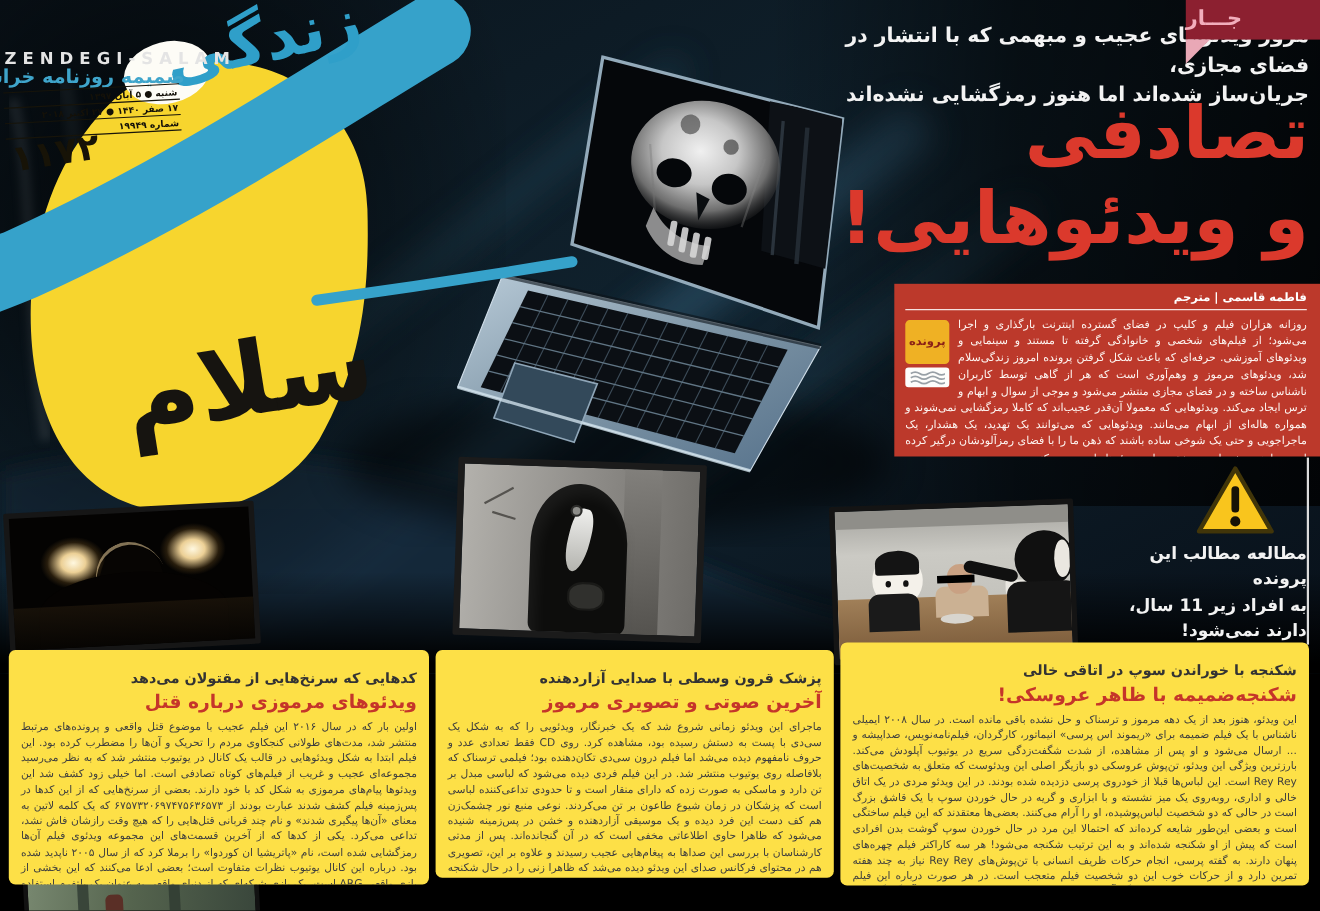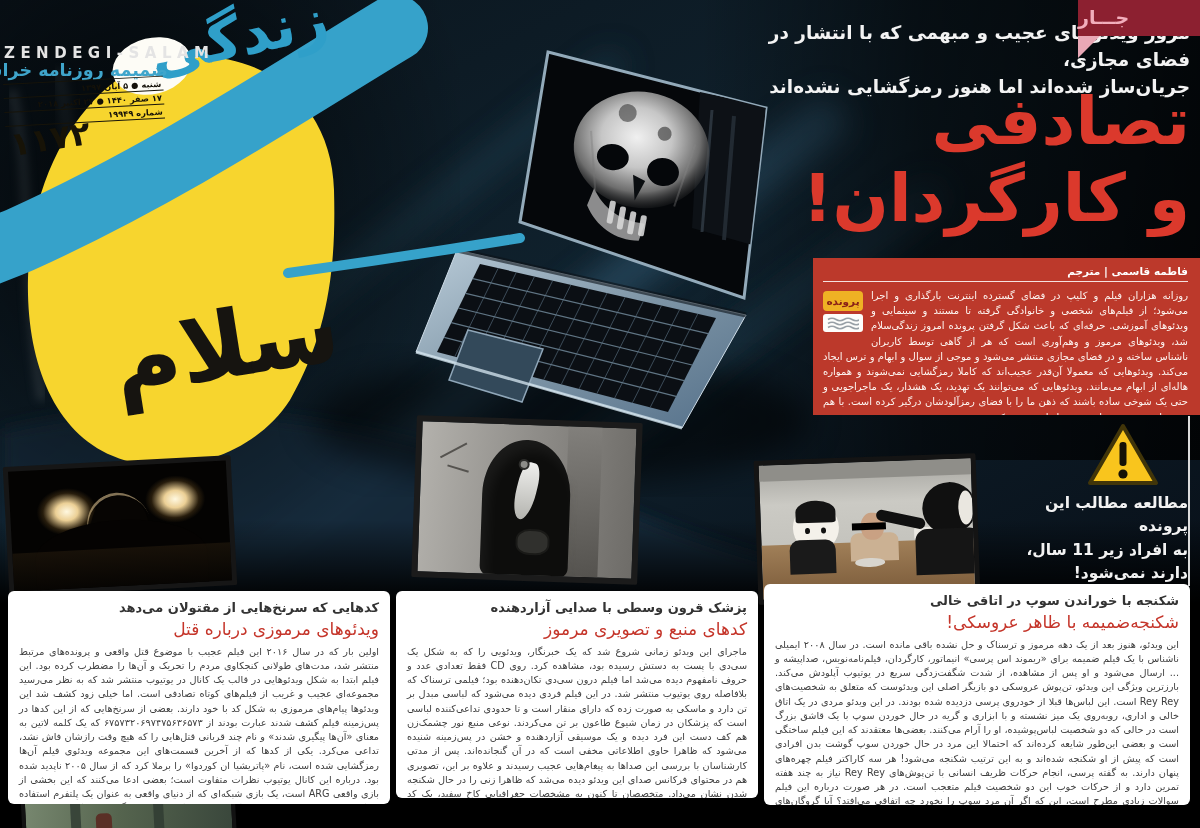--- a/index.html
+++ b/index.html
@@ -41,21 +41,21 @@
   #main-title{right:10px;top:84px;width:620px;z-index:3;text-align:right;color:#db392c;
     font-weight:bold;font-size:66px;line-height:1.16;letter-spacing:-1px;}
 
   
   #intro-box{left:813px;top:258px;width:387px;height:157px;z-index:3;background:#bc392b;
     padding:7px 12px 8px 10px;overflow:hidden;}
   #intro-byline{direction:rtl;text-align:right;font-size:10.5px;font-weight:bold;color:#fff;
     padding-bottom:4px;border-bottom:1px solid rgba(255,255,255,.85);margin-bottom:6px;}
   #intro-flow{direction:rtl;}
   #intro-badge{float:left;width:40px;margin:3px 8px 3px 0;}
-  #badge-yellow{width:40px;height:20px;background:#efb124;border-radius:4px;display:flex;
+  #badge-yellow{width:40px;height:40px;background:#efb124;border-radius:4px;display:flex;
     align-items:center;justify-content:center;font-size:10.5px;font-weight:bold;color:#8a2117;margin-bottom:3px;}
   #badge-waves{width:40px;height:18px;background:#fdfdfb;border-radius:3px;display:flex;
     align-items:center;justify-content:center;}
   #intro-body{font-size:10px;line-height:1.52;text-align:justify;color:#fdf4f0;}
 
   
   #warning{left:1000px;top:418px;width:190px;z-index:3;}
   #warning-triangle{position:absolute;left:86px;top:4px;}
   #warning-text{position:absolute;left:0;top:74px;width:188px;direction:rtl;
     color:#f2f2f2;font-size:15.5px;font-weight:bold;line-height:1.5;}
@@ -126,26 +126,26 @@
     border-radius:50%;}
 
   #photo-bottom-partial{left:22px;top:792px;width:214px;height:60px;border:4px solid #121212;
     transform:rotate(-3deg);z-index:4;overflow:hidden;
     background:linear-gradient(100deg,#77876f 0%,#55644e 45%,#39463b 100%);}
   .bp-stripe{position:absolute;top:0;height:100%;width:10px;background:#2e3a31;opacity:.8;}
   #bp-fig{position:absolute;left:34%;top:30%;width:16px;height:40px;background:#5a2f26;
     border-radius:5px 5px 0 0;}
 
   
-  .article-box{z-index:4;background:#ffffff;border-radius:6px;padding:9px 11px;overflow:hidden;}
+  .article-box{z-index:4;background:#fde047;border-radius:6px;padding:19px 11px;overflow:hidden;}
   #article-left{left:8px;top:591px;width:382px;height:213px;}
   #article-middle{left:396px;top:591px;width:362px;height:207px;}
   #article-right{left:764px;top:584px;width:426px;height:221px;}
   .kicker{direction:rtl;text-align:right;font-size:13px;font-weight:bold;color:#333;line-height:1.25;}
-  .art-headline{direction:rtl;text-align:right;font-size:17px;font-weight:normal;color:#c5352a;
+  .art-headline{direction:rtl;text-align:right;font-size:17px;font-weight:bold;color:#c5352a;
     margin:3px 0 5px;line-height:1.2;}
   .art-body{direction:rtl;text-align:justify;font-size:9.7px;line-height:1.47;color:#3e3e3e;}
 </style>
 </head>
 <body>
 
 <div id="stage">
 
   <svg id="hero" class="abs" width="1200" height="612" viewBox="0 0 1200 612">
     <defs>
@@ -287,21 +287,21 @@
 
   <div id="ribbon" class="abs rtl">جـــار</div>
   <div id="ribbon-fold" class="abs"></div>
 
   <div id="standfirst" class="abs rtl">
     <div>مرور ویدئوهای عجیب و مبهمی که با انتشار در فضای مجازی،</div>
     <div>جریان‌ساز شده‌اند اما هنوز رمزگشایی نشده‌اند</div>
   </div>
   <div id="main-title" class="abs rtl">
     <div>تصادفی</div>
-    <div>و کارگردان!</div>
+    <div>و ویدئوهایی!</div>
   </div>
 
   <div id="intro-box" class="abs">
     <div id="intro-byline">فاطمه قاسمی | مترجم</div>
     <div id="intro-flow">
       <div id="intro-badge">
         <div id="badge-yellow">پرونده</div>
         <div id="badge-waves">
           <svg width="32" height="13" viewBox="0 0 32 13">
             <g stroke="#98a0a6" stroke-width="1.6" fill="none">
@@ -379,21 +379,21 @@
   </div>
 
   <div id="article-left" class="abs article-box">
     <div class="kicker">کدهایی که سرنخ‌هایی از مقتولان می‌دهد</div>
     <div class="art-headline">ویدئوهای مرموزی درباره قتل</div>
     <div class="art-body">اولین بار که در سال ۲۰۱۶ این فیلم عجیب با موضوع قتل واقعی و پرونده‌های مرتبط منتشر شد، مدت‌های طولانی کنجکاوی مردم را تحریک و آن‌ها را مضطرب کرده بود. این فیلم ابتدا به شکل ویدئوهایی در قالب یک کانال در یوتیوب منتشر شد که به نظر می‌رسید مجموعه‌ای عجیب و غریب از فیلم‌های کوتاه تصادفی است. اما خیلی زود کشف شد این ویدئوها پیام‌های مرموزی به شکل کد با خود دارند. بعضی از سرنخ‌هایی که از این کدها در پس‌زمینه فیلم کشف شدند عبارت بودند از ۶۷۵۷۳۲۰۶۹۷۴۷۵۶۳۶۵۷۳ که یک کلمه لاتین به معنای «آن‌ها پیگیری شدند» و نام چند قربانی قتل‌هایی را که هیچ وقت رازشان فاش نشد، تداعی می‌کرد. یکی از کدها که از آخرین قسمت‌های این مجموعه ویدئوی فیلم آن‌ها رمزگشایی شده است، نام «پاتریشیا ان کوردوا» را برملا کرد که از سال ۲۰۰۵ ناپدید شده بود. درباره این کانال یوتیوب نظرات متفاوت است؛ بعضی ادعا می‌کنند که این بخشی از بازی واقعی ARG است، یک بازی شبکه‌ای که از دنیای واقعی به عنوان یک پلتفرم استفاده می‌کند و روند بازی با ایده‌های بازیکنان تغییر می‌کند. برخی می‌گویند پای یک قاتل سریالی وسط است و بعضی هم می‌گویند این فقط یک پروژه هنری است. باید صبر کنیم تا ببینیم اتفاق‌های بعدی چیست؟</div>
   </div>
 
   <div id="article-middle" class="abs article-box">
     <div class="kicker">پزشک قرون وسطی با صدایی آزاردهنده</div>
-    <div class="art-headline">کدهای منبع و تصویری مرموز</div>
+    <div class="art-headline">آخرین صوتی و تصویری مرموز</div>
     <div class="art-body">ماجرای این ویدئو زمانی شروع شد که یک خبرنگار، ویدئویی را که به شکل یک سی‌دی با پست به دستش رسیده بود، مشاهده کرد. روی CD فقط تعدادی عدد و حروف نامفهوم دیده می‌شد اما فیلم درون سی‌دی تکان‌دهنده بود؛ فیلمی ترسناک که بلافاصله روی یوتیوب منتشر شد. در این فیلم فردی دیده می‌شود که لباسی مبدل بر تن دارد و ماسکی به صورت زده که دارای منقار است و تا حدودی تداعی‌کننده لباسی است که پزشکان در زمان شیوع طاعون بر تن می‌کردند. نوعی منبع نور چشمک‌زن هم کف دست این فرد دیده و یک موسیقی آزاردهنده و خشن در پس‌زمینه شنیده می‌شود که ظاهرا حاوی اطلاعاتی مخفی است که در آن گنجانده‌اند. پس از مدتی کارشناسان با بررسی این صداها به پیغام‌هایی عجیب رسیدند و علاوه بر این، تصویری هم در محتوای فرکانس صدای این ویدئو دیده می‌شد که ظاهرا زنی را در حال شکنجه شدن نشان می‌داد. متخصصان تا کنون به مشخصات جغرافیایی کاخ سفید، یک کد مورس که در صورت ترجمه معادل «RED LIPSLIFETENTH» خواهد بود و یک کد باینری که به زبان اسپانیایی می‌گوید «شما یک سال یا کمتر زمان دارید» رسیده‌اند که همگی در این فرکانس‌ها پنهان شده بودند. می‌توان این ویدئو یا معمای مطرح شده را، هم یک اثر هنری خواند و هم یک تهدید یا نوعی شیرین‌کاری که معروف شد و ذهن بسیاری را به خود جلب کرد.</div>
   </div>
 
   <div id="article-right" class="abs article-box">
     <div class="kicker">شکنجه با خوراندن سوپ در اتاقی خالی</div>
     <div class="art-headline">شکنجه‌ضمیمه با ظاهر عروسکی!</div>
     <div class="art-body">این ویدئو، هنوز بعد از یک دهه مرموز و ترسناک و حل نشده باقی مانده است. در سال ۲۰۰۸ ایمیلی ناشناس با یک فیلم ضمیمه برای «ریموند اس پرسی» انیماتور، کارگردان، فیلم‌نامه‌نویس، صداپیشه و ... ارسال می‌شود و او پس از مشاهده، از شدت شگفت‌زدگی سریع در یوتیوب آپلودش می‌کند. بارزترین ویژگی این ویدئو، تن‌پوش عروسکی دو بازیگر اصلی این ویدئوست که متعلق به شخصیت‌های Rey Rey است. این لباس‌ها قبلا از خودروی پرسی دزدیده شده بودند. در این ویدئو مردی در یک اتاق خالی و اداری، روبه‌روی یک میز نشسته و با ابزاری و گریه در حال خوردن سوپ با یک قاشق بزرگ است در حالی که دو شخصیت لباس‌پوشیده، او را آرام می‌کنند. بعضی‌ها معتقدند که این فیلم ساختگی است و بعضی این‌طور شایعه کرده‌اند که احتمالا این مرد در حال خوردن سوپ گوشت بدن افرادی است که پیش از او شکنجه شده‌اند و به این ترتیب شکنجه می‌شود! هر سه کاراکتر فیلم چهره‌های پنهان دارند. به گفته پرسی، انجام حرکات ظریف انسانی با تن‌پوش‌های Rey Rey نیاز به چند هفته تمرین دارد و از حرکات خوب این دو شخصیت فیلم متعجب است. در هر صورت درباره این فیلم سوالات زیادی مطرح است، این که اگر آن مرد سوپ را نخورد چه اتفاقی می‌افتد؟ آیا گروگان‌های دیگری هم وجود دارند؟ این فیلم، یکی از عجیب‌ترین ویدئوهای فضای مجازی است که هنوز رمزگشایی نشده.</div>
   </div>
 
 </div>

